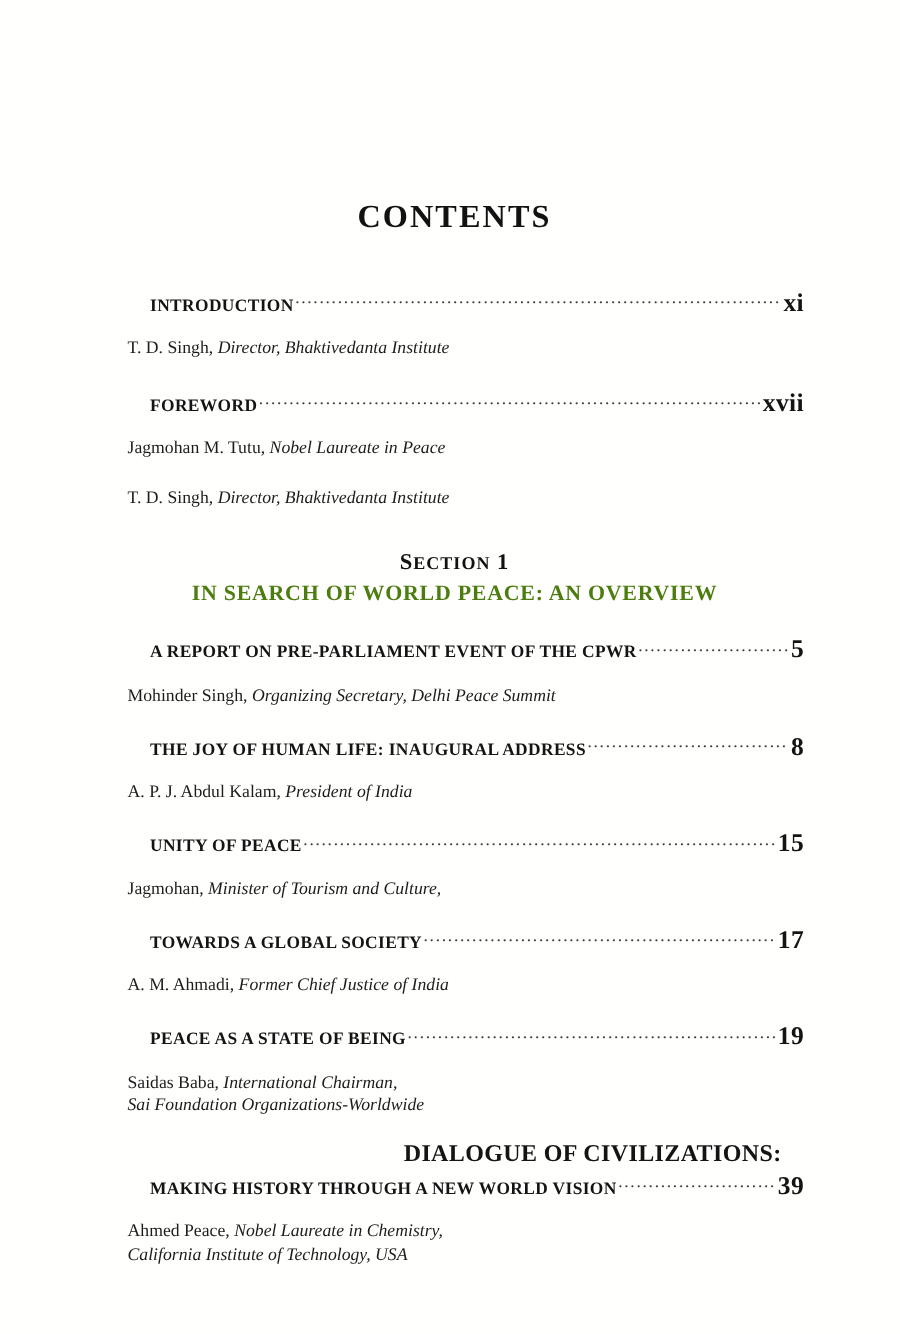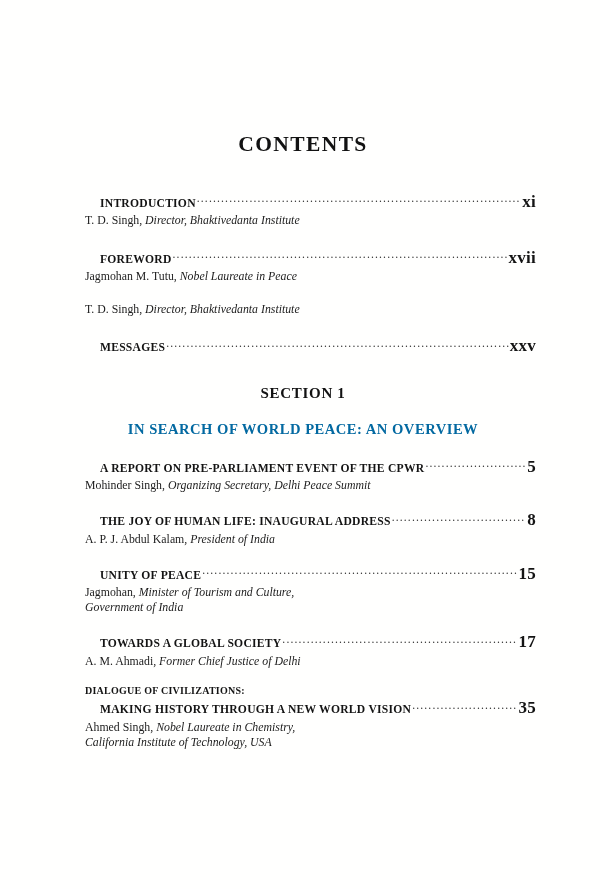--- a/index.html
+++ b/index.html
@@ -76,32 +76,33 @@
     color: #3a3a3a;
   }
   .entry-page {
     flex: 0 0 auto;
     white-space: nowrap;
     font-weight: bold;
     font-size: 17px;
   }
   
   .entry-subline {
-    font-size: 10px;
+    font-size: 16px;
     font-weight: bold;
     letter-spacing: 0.25px;
     color: #141414;
     line-height: 1.26;
     white-space: nowrap;
+    text-align: right;
   }
   .author {
     font-size: 11.8px;
     line-height: 1.28;
     color: #1c1c1c;
-    margin-top: 1px;
+    margin-top: 12px;
     white-space: nowrap;
   }
   .author .role {
     font-style: italic;
   }
   .author-line2 {
     font-size: 11.8px;
     font-style: italic;
     line-height: 1.28;
     color: #1c1c1c;
@@ -114,30 +115,30 @@
     margin: 27px 0 16px 0;
   }
   .section-label {
     font-size: 15px;
     font-weight: bold;
     letter-spacing: 0.6px;
     color: #121212;
     line-height: 1.3;
   }
   .section-label .sc {
-    font-size: 15px;
+    font-size: 12px;
     letter-spacing: 0.7px;
   }
   .section-subtitle {
     font-size: 14.6px;
     font-weight: bold;
     letter-spacing: 0.5px;
-    color: #0369a1;
+    color: #4d7c0f;
     line-height: 1.35;
-    margin-top: 17px;
+    margin-top: 1px;
   }
   .frontmatter .entry { margin-bottom: 18px; }
   .section-entries .entry { margin-bottom: 16px; }
 </style>
 </head>
 <body>
 
 <div class="page">
   <div class="content">
 
@@ -160,27 +161,20 @@
           <span class="leader"></span>
           <span class="entry-page">xvii</span>
         </div>
         <div class="author"><span>Jagmohan M. Tutu, </span><span class="role">Nobel Laureate in Peace</span></div>
       </div>
 
       <div class="entry">
         <div class="author"><span>T. D. Singh, </span><span class="role">Director, Bhaktivedanta Institute</span></div>
       </div>
 
-      <div class="entry">
-        <div class="entry-line">
-          <span class="entry-title">MESSAGES</span>
-          <span class="leader"></span>
-          <span class="entry-page">xxv</span>
-        </div>
-      </div>
 
     </div>
 
     <div class="section-head">
       <div class="section-label"><span>S</span><span class="sc">ECTION</span><span> 1</span></div>
       <div class="section-subtitle">IN SEARCH OF WORLD PEACE: AN OVERVIEW</div>
     </div>
 
     <div class="section-entries">
 
@@ -202,40 +196,48 @@
         <div class="author"><span>A. P. J. Abdul Kalam, </span><span class="role">President of India</span></div>
       </div>
 
       <div class="entry">
         <div class="entry-line">
           <span class="entry-title">UNITY OF PEACE</span>
           <span class="leader"></span>
           <span class="entry-page">15</span>
         </div>
         <div class="author"><span>Jagmohan, </span><span class="role">Minister of Tourism and Culture,</span></div>
-        <div class="author-line2">Government of India</div>
       </div>
 
       <div class="entry">
         <div class="entry-line">
           <span class="entry-title">TOWARDS A GLOBAL SOCIETY</span>
           <span class="leader"></span>
           <span class="entry-page">17</span>
         </div>
-        <div class="author"><span>A. M. Ahmadi, </span><span class="role">Former Chief Justice of Delhi</span></div>
-      </div>
-
+        <div class="author"><span>A. M. Ahmadi, </span><span class="role">Former Chief Justice of India</span></div>
+      </div>
+
+      <div class="entry">
+        <div class="entry-line">
+          <span class="entry-title">PEACE AS A STATE OF BEING</span>
+          <span class="leader"></span>
+          <span class="entry-page">19</span>
+        </div>
+        <div class="author"><span>Saidas Baba, </span><span class="role">International Chairman,</span></div>
+        <div class="author-line2">Sai Foundation Organizations-Worldwide</div>
+      </div>
 
       <div class="entry">
         <div class="entry-subline">DIALOGUE OF CIVILIZATIONS:</div>
         <div class="entry-line">
           <span class="entry-title">MAKING HISTORY THROUGH A NEW WORLD VISION</span>
           <span class="leader"></span>
-          <span class="entry-page">35</span>
-        </div>
-        <div class="author"><span>Ahmed Singh, </span><span class="role">Nobel Laureate in Chemistry,</span></div>
+          <span class="entry-page">39</span>
+        </div>
+        <div class="author"><span>Ahmed Peace, </span><span class="role">Nobel Laureate in Chemistry,</span></div>
         <div class="author-line2">California Institute of Technology, USA</div>
       </div>
 
     </div>
 
   </div>
 </div>
 
 </body></html>

